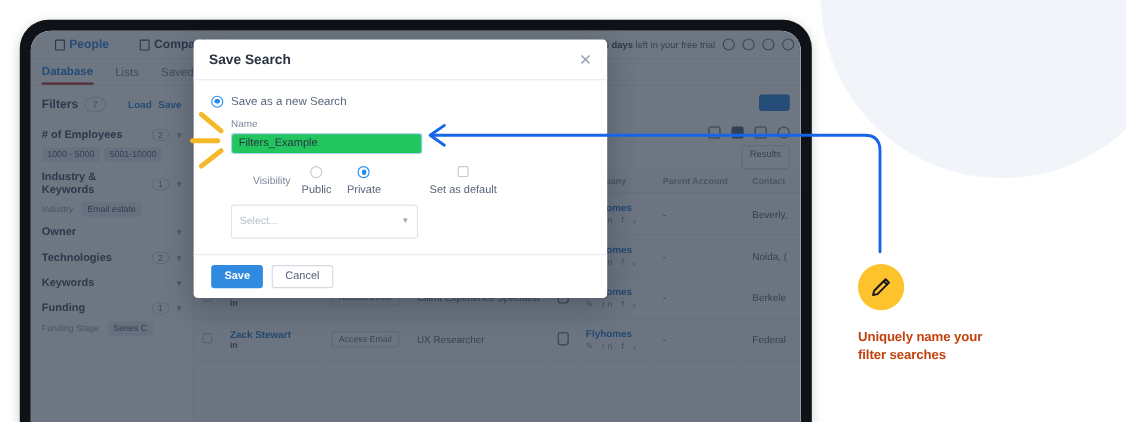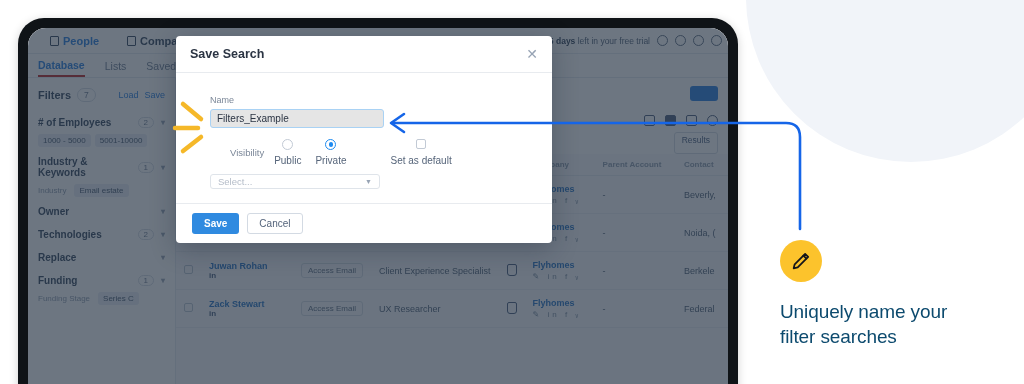--- a/index.html
+++ b/index.html
@@ -84,21 +84,21 @@
   
   .sidebar {
     width:148px; background:#fff; border-right:1px solid #e3e8ee;
     padding: 6px 8px; overflow:hidden; flex:none;
   }
   .filt-head { display:flex; align-items:center; font-size:11px; color:#2e4057; font-weight:700; padding:4px 2px 8px;}
   .pill {
     margin-left:6px; border:1px solid #d3dae3; border-radius:9px;
     font-size:8.5px; color:#6b7b91; padding:1px 6px; font-weight:400;
   }
-  .lk { margin-left:auto; font-size:9px; color:#1f7ae0; font-weight:400;}
+  .lk { margin-left:auto; font-size:9px; color:#1f7ae0; font-weight:700;}
   .lk+.lk{ margin-left:6px;}
   .frow { display:flex; align-items:center; font-size:10px; color:#2e4057; padding:7px 2px 5px; font-weight:600;}
   .frow .cnt { margin-left:auto; border:1px solid #d3dae3; border-radius:9px; font-size:8px; color:#6b7b91; padding:0 5px; font-weight:400;}
   .frow .car { margin-left:7px; color:#97a3b4; font-size:8px;}
   .chips { display:flex; flex-wrap:wrap; gap:4px; padding:1px 2px 2px;}
   .chip { background:#e8edf4; color:#41536b; font-size:8px; border-radius:3px; padding:2px 5px; white-space:nowrap;}
   .sublab { font-size:8px; color:#8b99ac; margin-right:4px; align-self:center;}
 
   
   .main { flex:1; position:relative; overflow:hidden; background:#f7f9fb;}
@@ -137,49 +137,49 @@
   .radio-line { display:flex; align-items:center; gap:7px; }
   .rdo { width:11px;height:11px;border-radius:50%;border:1.6px solid #c2cad5; flex:none; position:relative;}
   .rdo.on { border-color:#1f8bf0; }
   .rdo.on::after{ content:""; position:absolute; left:2.1px; top:2.1px; width:4.8px;height:4.8px;border-radius:50%; background:#1f8bf0;}
   .rl { font-size:10.5px; color:#56657a;}
   .fieldwrap { padding:9px 0 0 18px; }
   .flabel { font-size:9px; color:#7b8798; margin-bottom:4px;}
   .tinput {
     width:174px; height:19px; border:1px solid #a9d2f4; border-radius:3px;
     font-size:10px; color:#2b3443; padding:0 6px;
-    font-family:"Liberation Sans", sans-serif; background:#e5e5e5; outline:none;
+    font-family:"Liberation Sans", sans-serif; background:#22c55e; outline:none;
   }
   .visrow { display:flex; align-items:center; gap:8px; padding:11px 0 0 18px;}
   .vlabel { font-size:9.5px; color:#7b8798; margin-right:2px;margin-left:20px;}
   .opt { display:flex; align-items:center; gap:5px; font-size:10px; color:#56657a;flex-direction:column;}
   .chk { width:9.5px;height:9.5px;border:1.3px solid #c2cad5;border-radius:2px;flex:none;}
   .setdef { margin-left:36px; display:flex; align-items:center; gap:6px;}
   .replace { padding:19px 0 0 0; }
   .selwrap { padding:8px 0 4px 18px; }
   .sel {
-    width:170px;height:15px;border:1px solid #dfe4ea;border-radius:3px;
+    width:170px;height:31px;border:1px solid #dfe4ea;border-radius:3px;
     display:flex; align-items:center; padding:0 7px; font-size:9.5px; color:#b4bcc8;
   }
   .sel .cv { margin-left:auto; color:#97a3b4; font-size:7px;}
   .m-foot { border-top:1px solid #e8ebef; padding:9px 16px; display:flex; gap:8px;}
   .bsave { background:#2f8ae0; color:#fff; border:none; border-radius:3px; font-size:10px; padding:4px 12px; font-weight:600; font-family:"Liberation Sans",sans-serif; cursor:pointer;}
   .bcancel { background:#fff; color:#53637a; border:1px solid #d3dae3; border-radius:3px; font-size:10px; padding:4px 11px; font-family:"Liberation Sans",sans-serif; cursor:pointer;}
 
   
   #ann { position:absolute; inset:0; z-index:80; pointer-events:none;}
   #callout {
     position:absolute; left:780px; top:240px; z-index:85; width:220px;
   }
   .badge {
     width:42px;height:42px;border-radius:50%;background:#fcc32c;
     display:flex;align-items:center;justify-content:center;
   }
   .ctext {
-    margin-top:17px; font-size:19px; line-height:1.32; color:#0c4a6e; font-weight:400;
+    margin-top:17px; font-size:12px; line-height:1.32; color:#c2410c; font-weight:700;
     letter-spacing:-0.1px;
   }
 </style>
 </head>
 <body>
 
 <div id="bg-circle"></div>
 
 <div id="tablet">
   <div id="screen">
@@ -255,21 +255,21 @@
           <div>
             <div class="frow">
                 <span>Technologies</span>
               <span class="cnt">2</span>
               <span class="car">▾</span>
               </div>
           </div>
 
           <div>
             <div class="frow">
-                <span>Replace</span>
+                <span>Keywords</span>
               <span class="car" style="margin-left:auto">▾</span>
               </div>
           </div>
 
           <div>
             <div class="frow">
                 <span>Funding</span>
               <span class="cnt">1</span>
               <span class="car">▾</span>
               </div>
@@ -380,20 +380,24 @@
 </div>
 
 <div id="modal">
   <div class="m-head">
     <div class="m-title">Save Search</div>
     <div class="m-x">✕</div>
   </div>
 
   <div class="m-body">
 
+    <div class="radio-line">
+      <span class="rdo on"></span>
+      <span class="rl">Save as a new Search</span>
+    </div>
 
     <div class="fieldwrap">
       <div class="flabel">Name</div>
       <input class="tinput" type="text" value="Filters_Example" placeholder="Enter search name" style="">
     </div>
 
     <div class="visrow">
       <span class="vlabel">Visibility</span>
       <span class="opt">
         <span class="rdo"></span>

